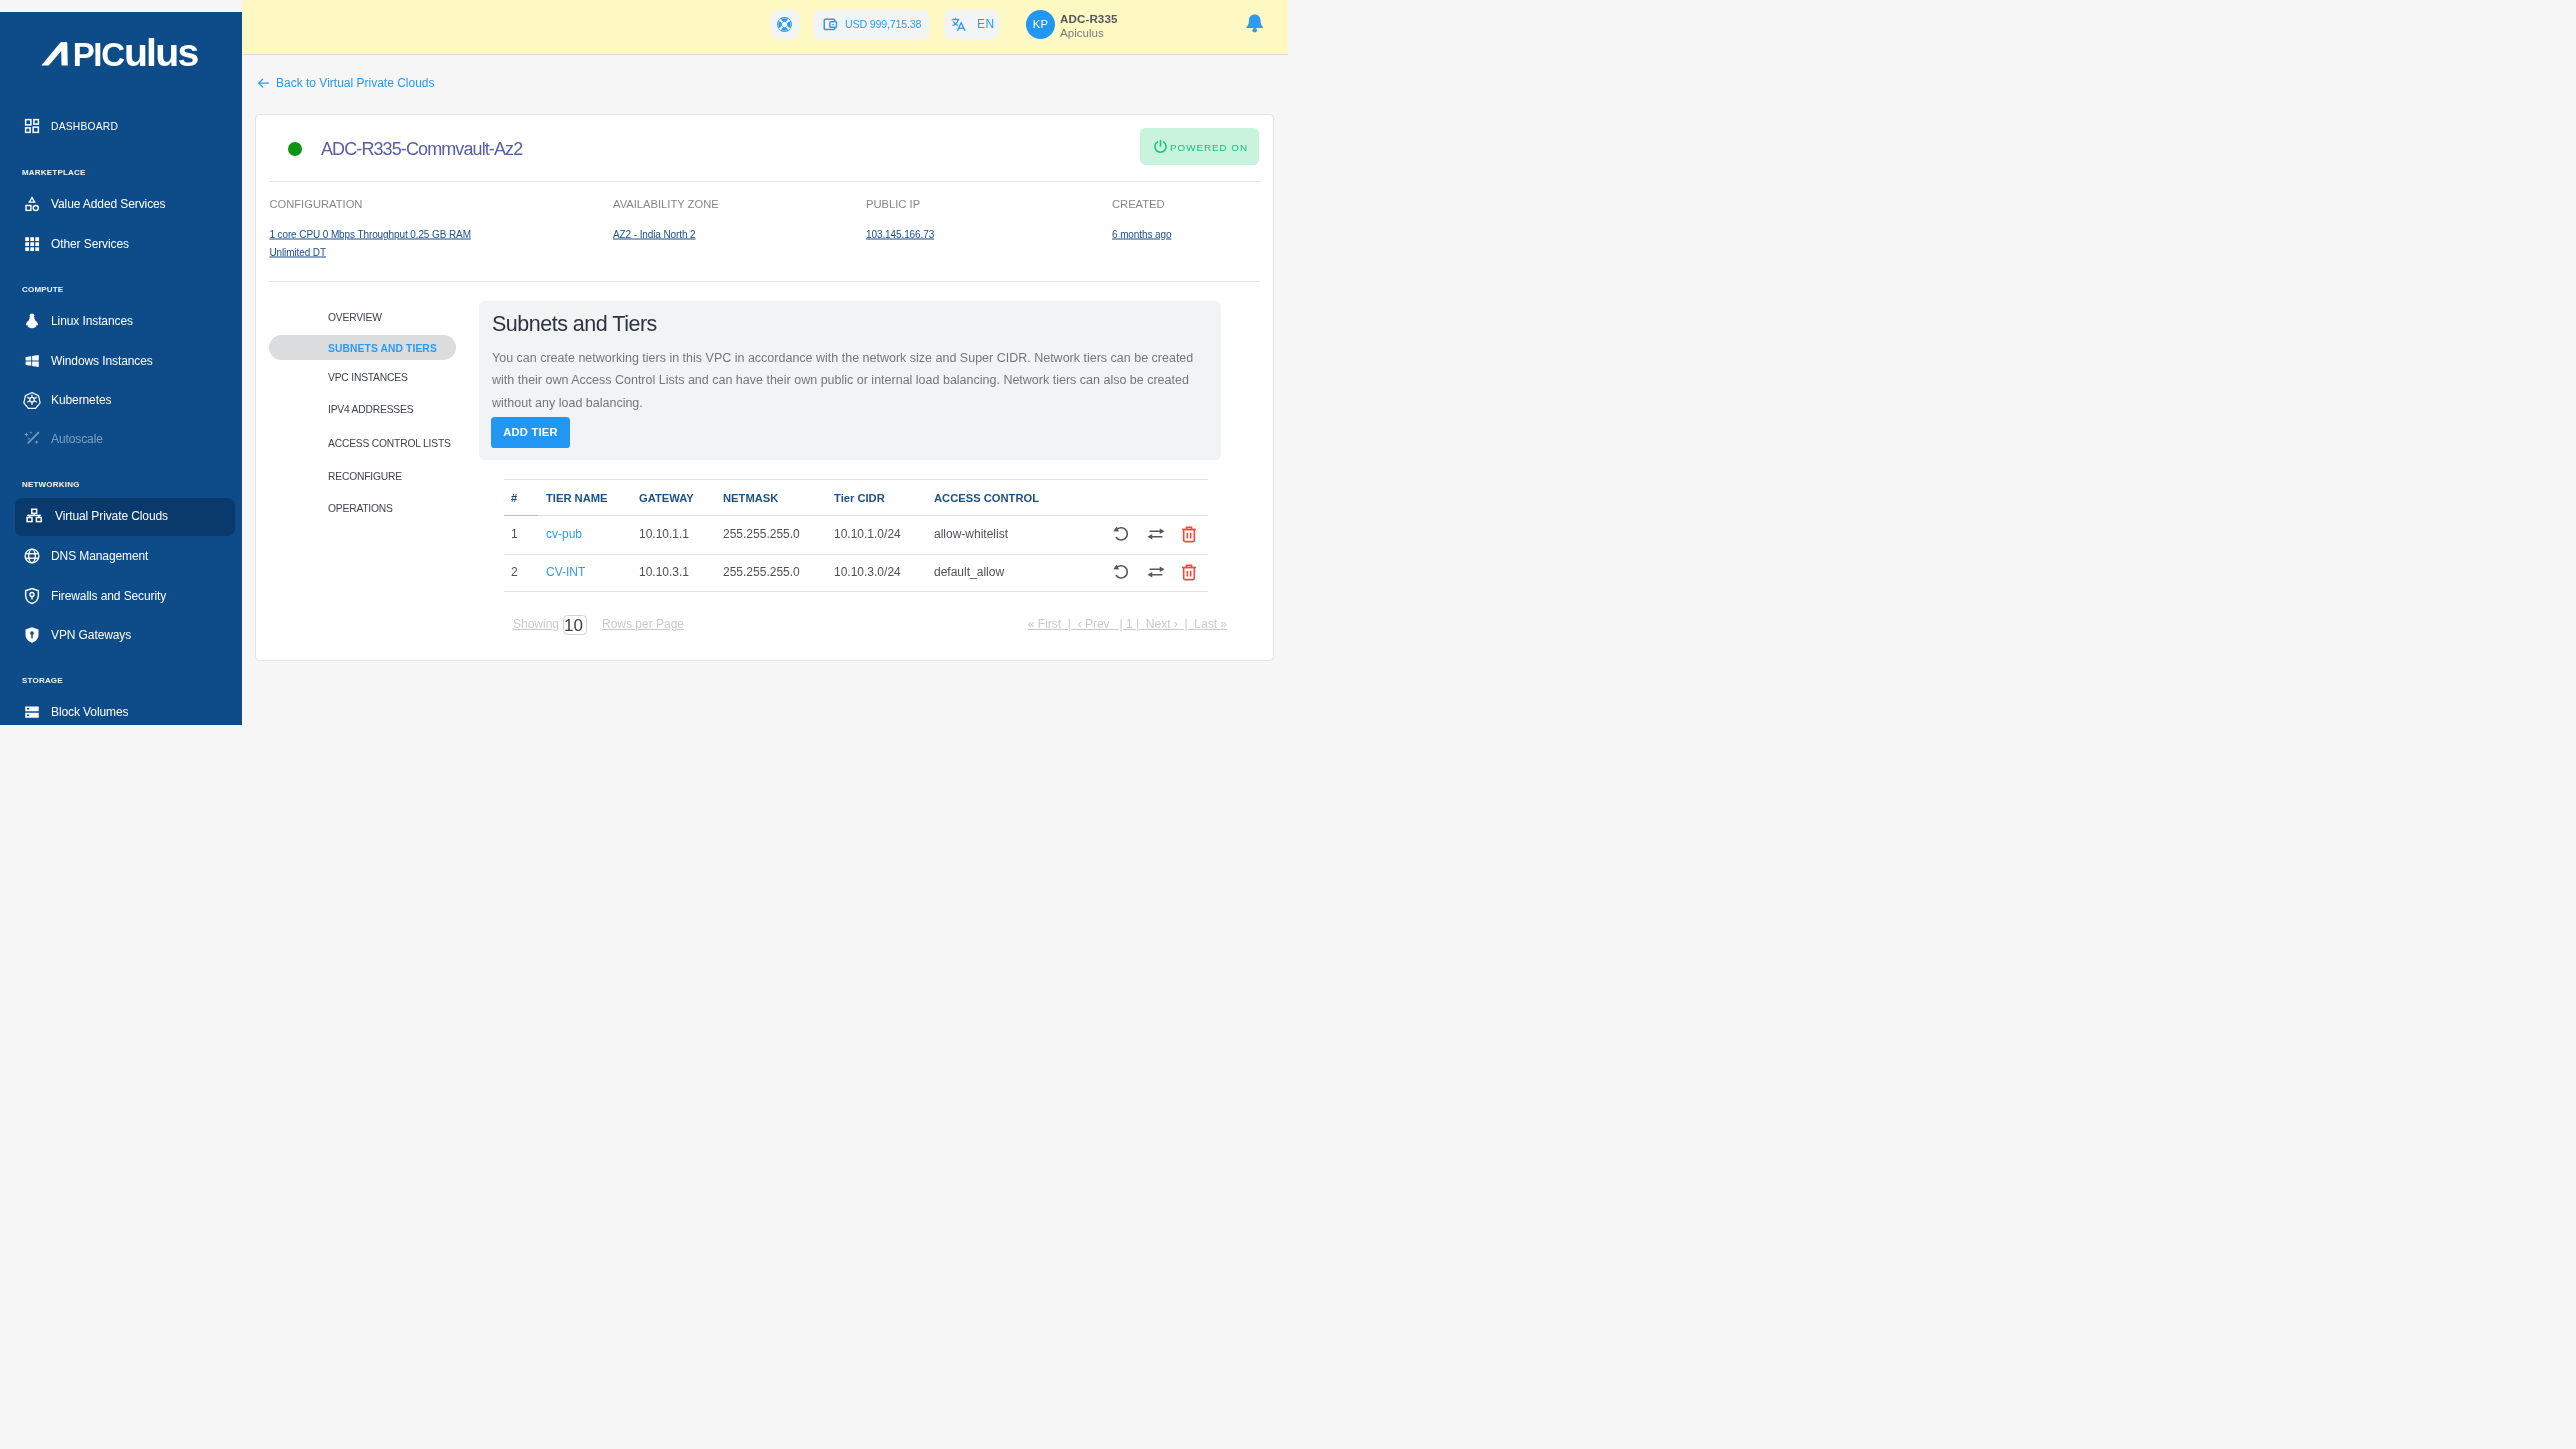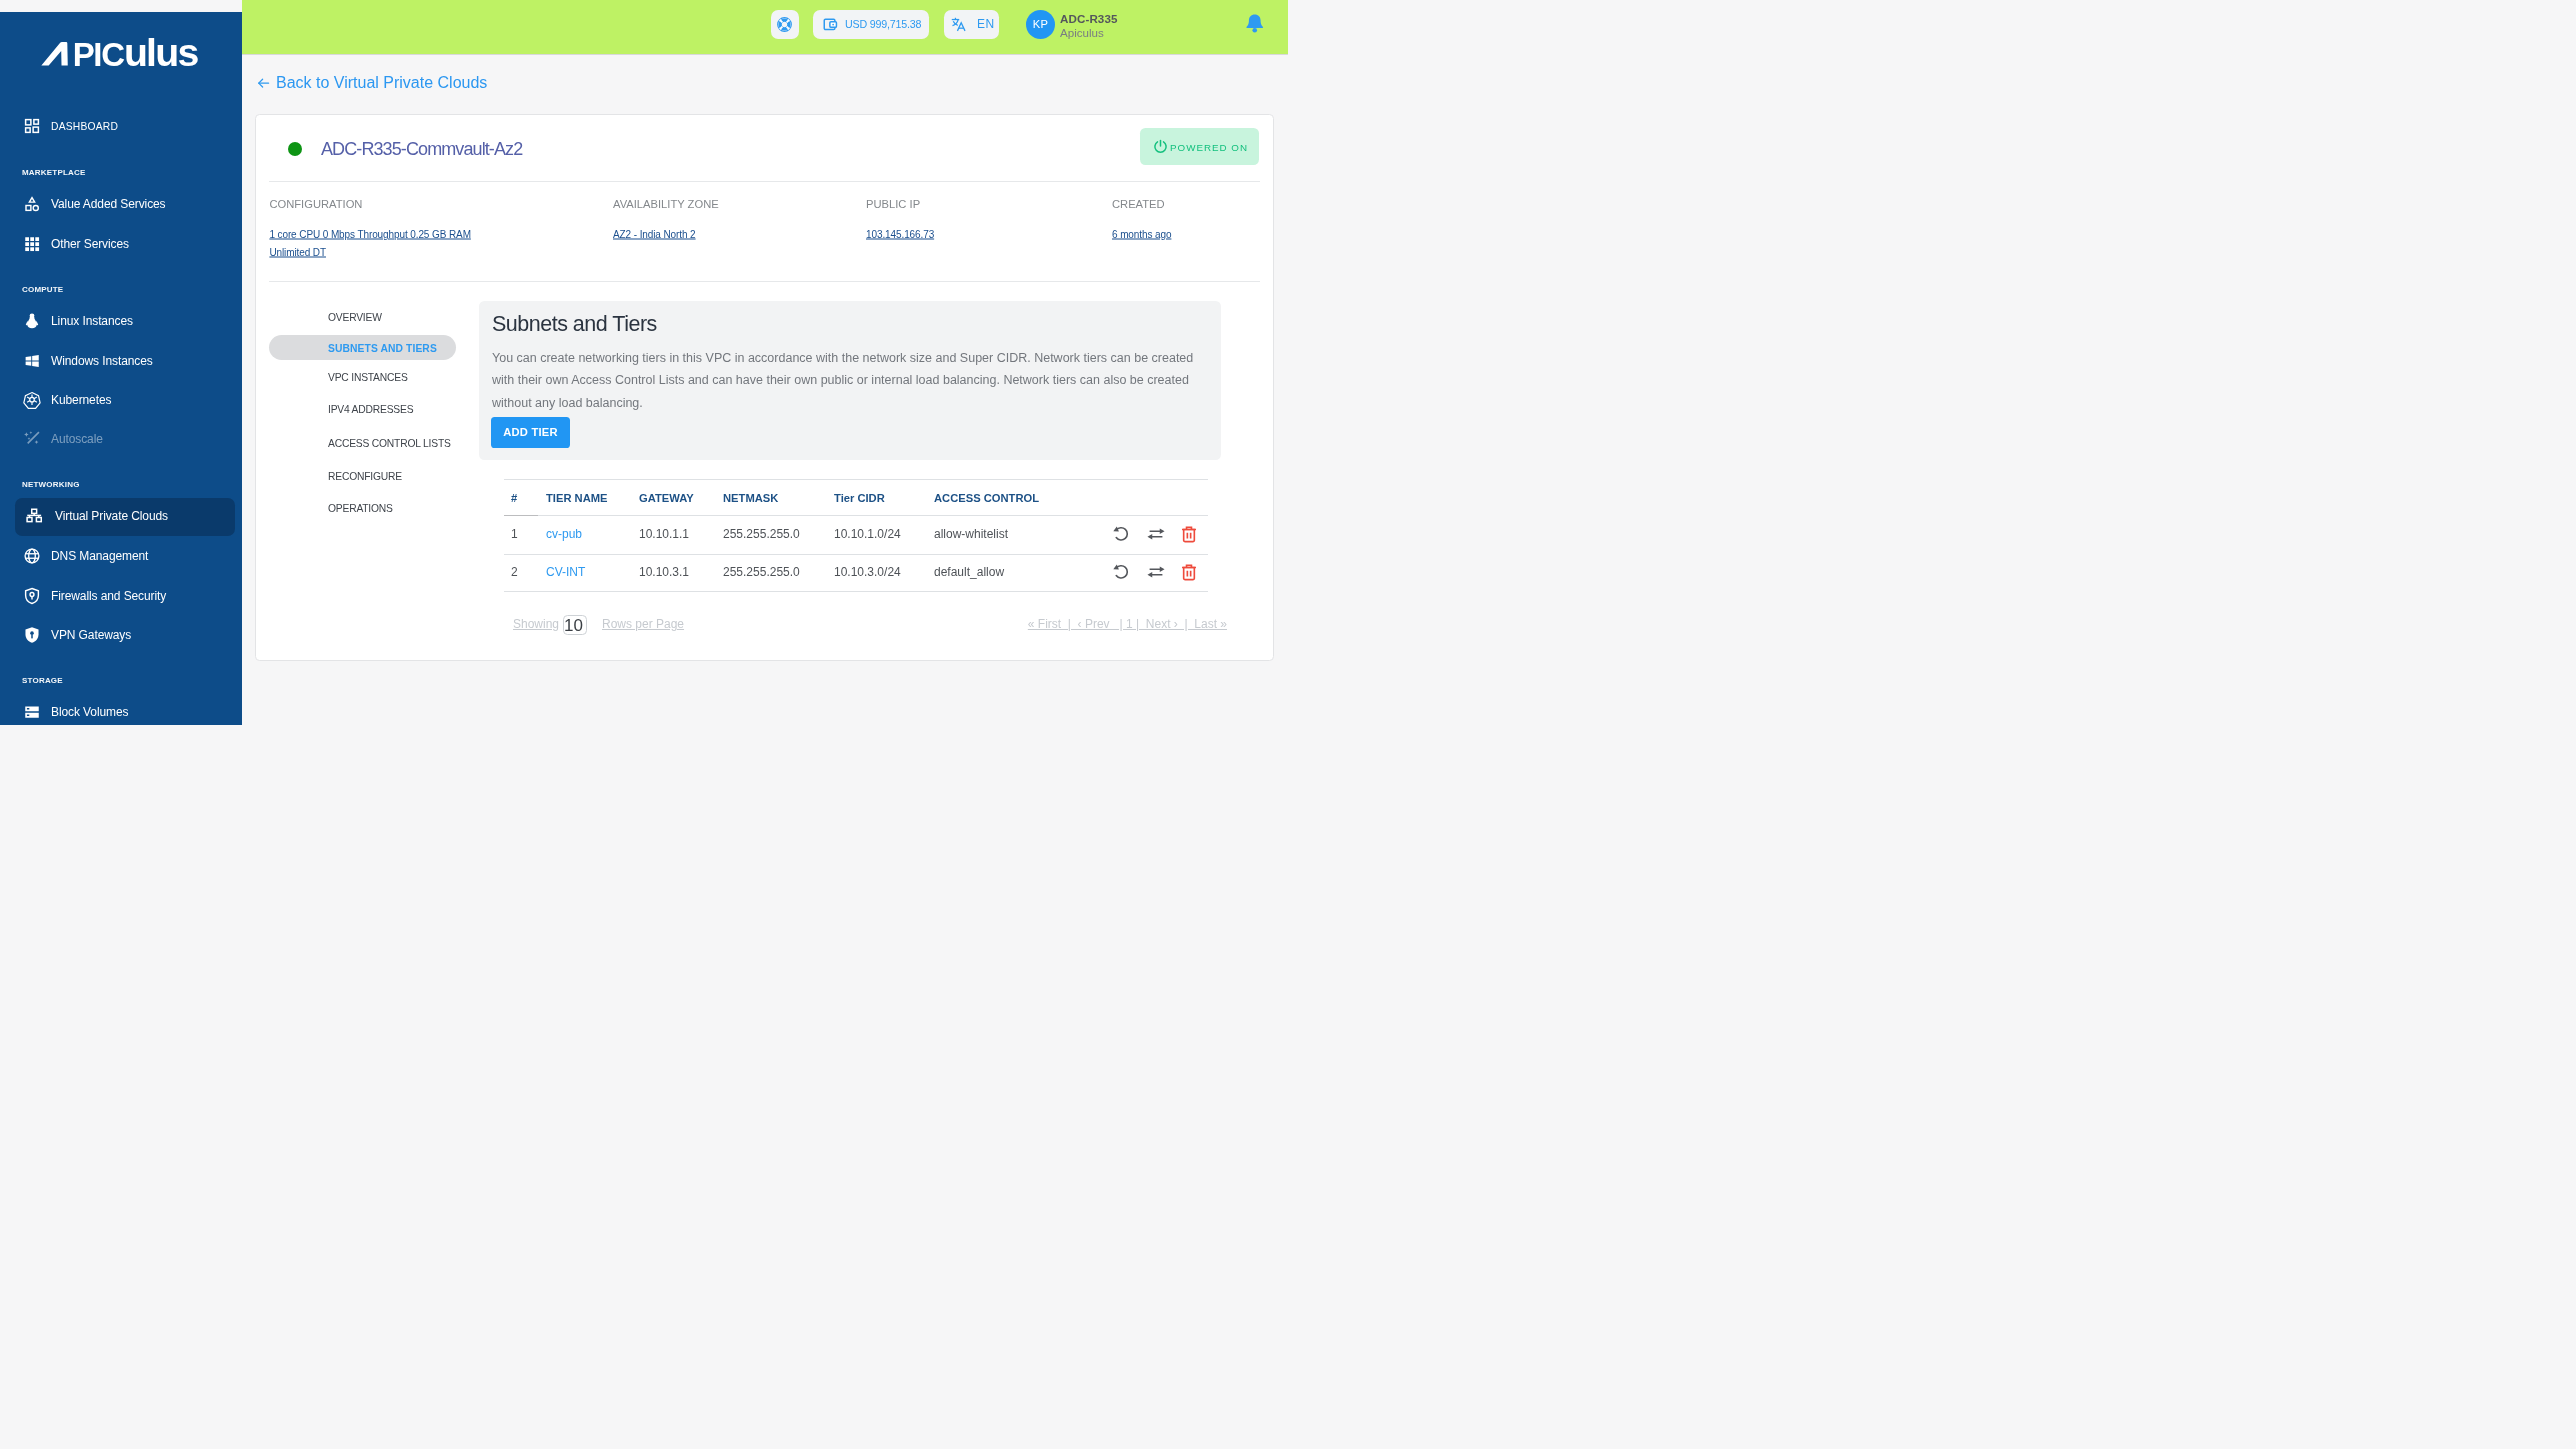--- a/index.html
+++ b/index.html
@@ -8,21 +8,21 @@
   body { font-family:"Liberation Sans", sans-serif; background:#f6f6f7; position:relative; }
   .abs { position:absolute; }
   
   #sidebar { position:absolute; left:0; top:12px; width:242px; height:911px; background:#0d4c89; z-index:5;text-decoration:underline; }
   .sitem { position:absolute; left:0; width:242px; height:30px; color:#fff; }
   .sitem .ic { position:absolute; left:23px; top:50%; margin-top:-9px; width:18px; height:18px; }
   .sitem .tx { position:absolute; left:51px; top:50%; transform:translateY(-50%); font-size:12px; letter-spacing:-0.1px; white-space:nowrap; }
   .slabel { position:absolute; left:22px; color:#f2f6fa; font-weight:bold; font-size:8px; letter-spacing:0.2px; transform:translateY(-50%); }
   #selitem { position:absolute; left:14.8px; top:486px; width:220px; height:38px; background:#0a3a6b; border-radius:7.2px; }
   
-  #topbar { position:absolute; left:242px; top:0; width:1047px; height:55px; background:#bef264; border-bottom:1.8px solid #d8d9da; }
+  #topbar { position:absolute; left:242px; top:0; width:1047px; height:55px; background:#fef9c3; border-bottom:1.8px solid #d8d9da; }
   .hbtn { position:absolute; top:9.8px; height:29.5px; background:#f2f4f6; border-radius:7.2px; }
   
   #card { position:absolute; left:255px; top:114px; width:1019px; height:547px; background:#fff; border:0.9px solid #e3e4e6; border-radius:4.5px; }
   .cardhr { position:absolute; left:13.4px; right:13.4px; height:0; border-top:1.3px solid #e6e8ea; }
   .lbl { position:absolute; font-size:11.2px; color:#84888c; transform:translateY(-50%); white-space:nowrap; }
   .val { position:absolute; font-size:10px; color:#1b4f8e; transform:translateY(-50%); white-space:nowrap; letter-spacing:-0.1px;text-decoration:underline; }
   .tab { position:absolute; left:24px; font-size:10.3px; letter-spacing:-0.2px; color:#3e434a; transform:translateY(-50%); white-space:nowrap;margin-left:48px; }
   
   .thead { position:absolute; font-size:11.2px; font-weight:bold; color:#1d5186; transform:translateY(-50%); white-space:nowrap; }
   .tcell { position:absolute; font-size:12px; color:#4e5257; transform:translateY(-50%); white-space:nowrap; }
@@ -224,21 +224,21 @@
       <path d="M12 1.6 c-4 0-6.6 2.9-6.6 6.8 0 4.5-1.6 6-2.6 7.1 -0.5 0.6-0.2 1.5 0.7 1.5 h17 c0.9 0 1.2-0.9 0.7-1.5 -1-1.1-2.6-2.6-2.6-7.1 0-3.9-2.6-6.8-6.6-6.8z"></path>
       <circle cx="12" cy="19.5" r="2.6"></circle>
     </g>
   </svg>
 </div>
 
 <svg class="abs" style="left:256px;top:76px" width="15" height="14.3" viewBox="0 0 24 24" fill="none" stroke="#2e9af0" stroke-width="2.1" stroke-linecap="round" stroke-linejoin="round">
   <line x1="20.5" y1="12" x2="4" y2="12"></line>
     <polyline points="10.5,5.5 4,12 10.5,18.5"></polyline>
 </svg>
-<a class="abs" style="left:276px;top:83px;transform:translateY(-50%);font-size:16px;color:#2b97f1;text-decoration:none">Back to Virtual Private Clouds</a>
+<a class="abs" style="left:276px;top:83px;transform:translateY(-50%);font-size:12px;color:#2b97f1;text-decoration:none">Back to Virtual Private Clouds</a>
 
 <div id="card">
   <div class="abs" style="left:32px;top:27px;width:14px;height:14px;border-radius:50%;background:#0d9414"></div>
   <div class="abs" style="left:65px;top:34px;transform:translateY(-50%);font-size:18px;color:#5560a8;letter-spacing:-0.9px;white-space:nowrap">ADC-R335-Commvault-Az2</div>
 
   <div class="abs" style="right:14px;top:13.4px;width:119px;height:37px;border-radius:5.4px;background:#c8f4dd;">
     <svg class="abs" style="left:12.5px;top:10.7px" width="15" height="15" viewBox="0 0 24 24" fill="none" stroke="#14c07e" stroke-width="2.4" stroke-linecap="round">
       <path d="M7.2 4.6 a9 9 0 1 0 9.6 0"></path>
       <line x1="12" y1="2.5" x2="12" y2="11"></line>
     </svg>

